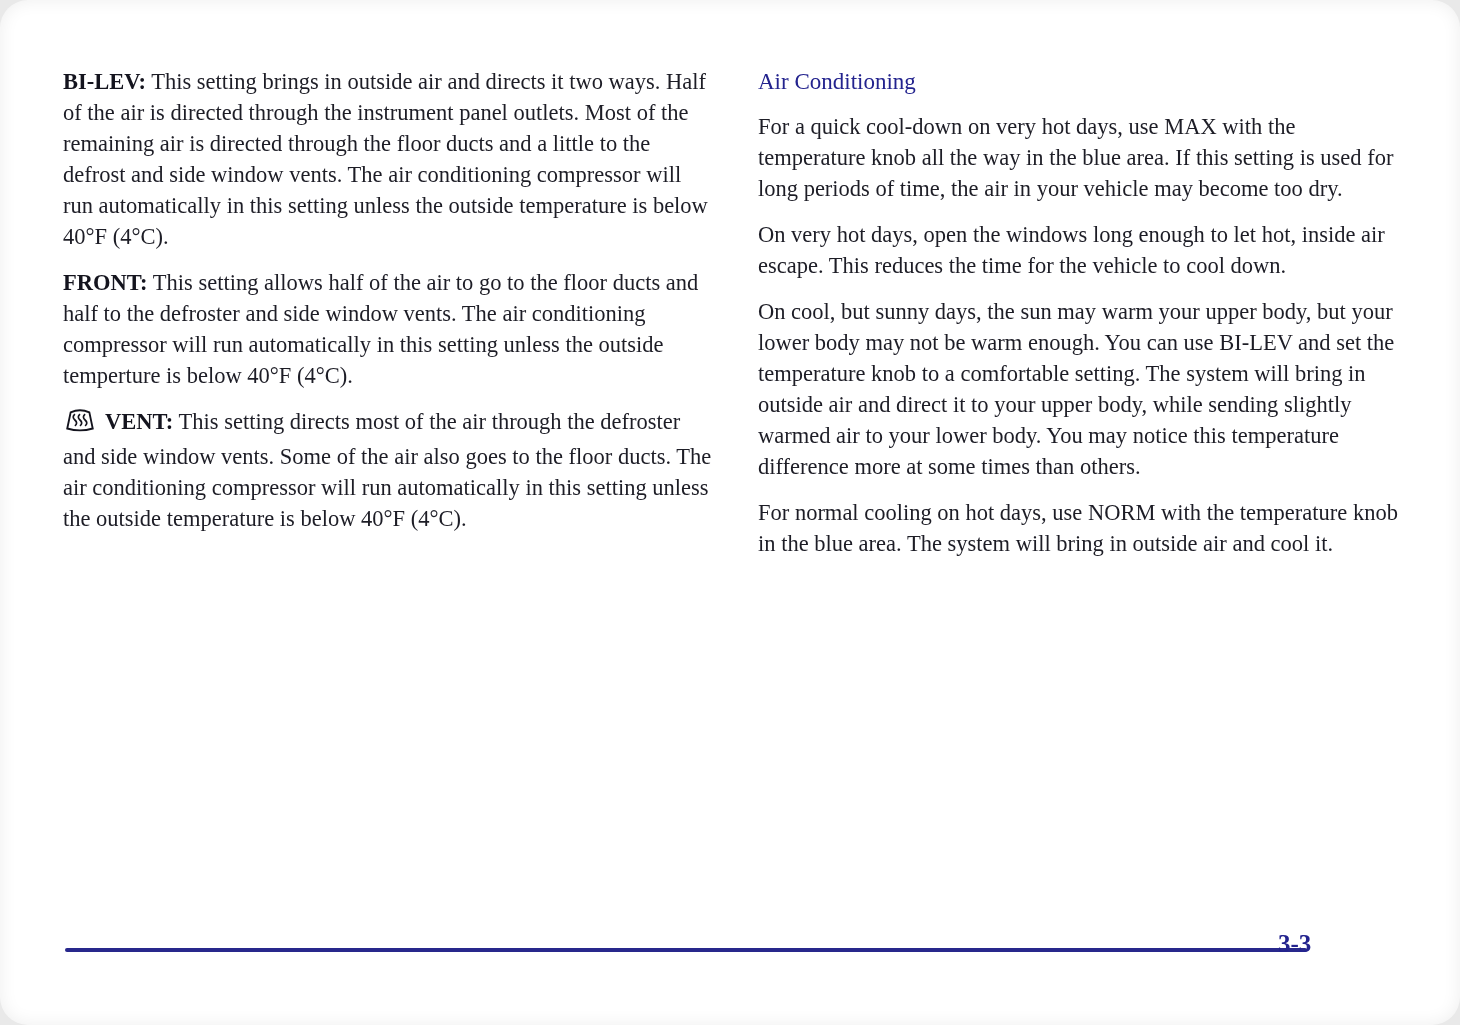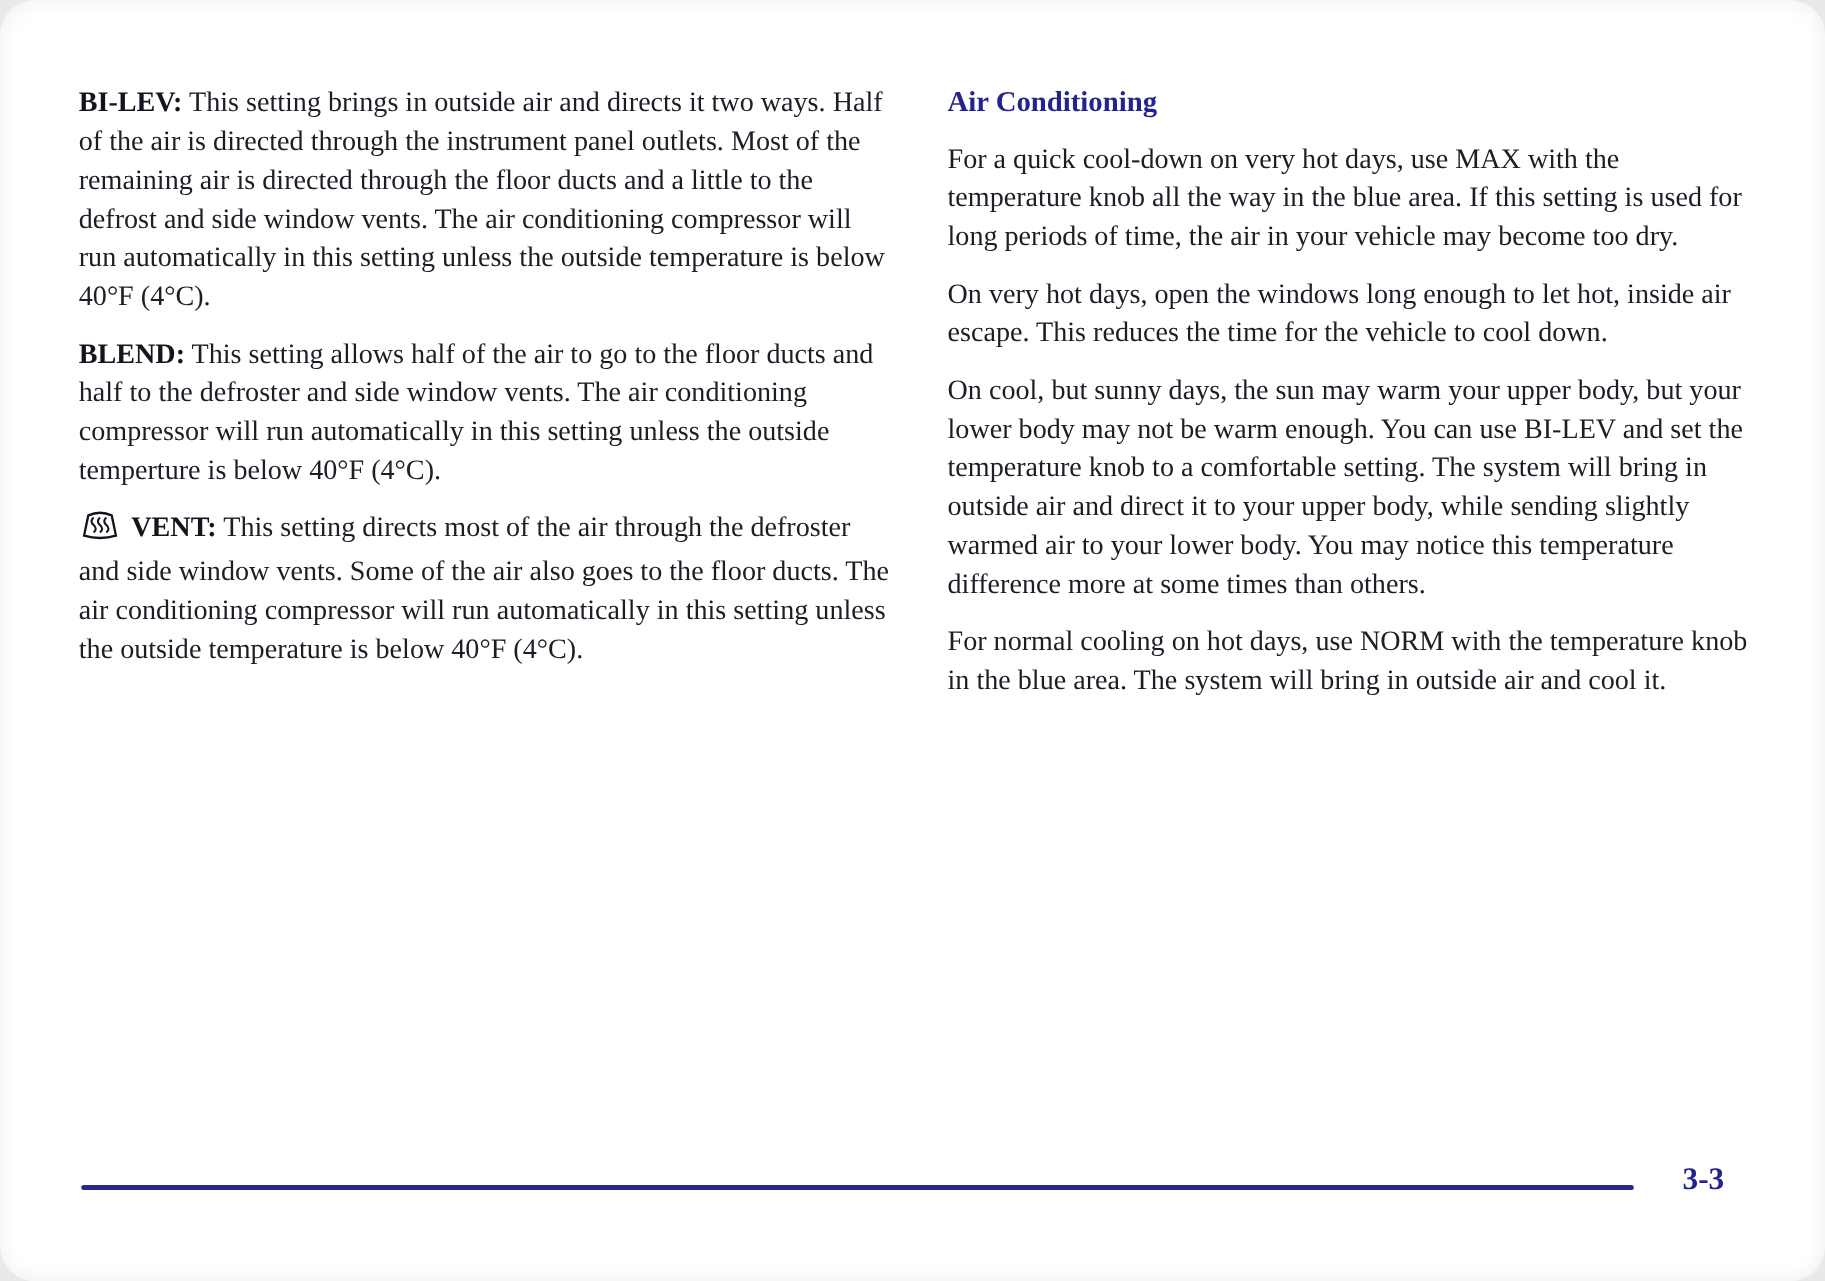--- a/index.html
+++ b/index.html
@@ -34,21 +34,21 @@
     width: 648px;
   }
   .para {
     margin: 0 0 15px 0;
   }
   .setting-label {
     font-weight: bold;
     color: #14141e;
   }
   .section-heading {
-    font-weight: bold;
+    font-weight: normal;
     color: #23238e;
     font-size: 23px;
     margin: 0 0 14px 0;
   }
   .defrost-icon {
     display: inline-block;
     vertical-align: -4px;
     margin-right: 8px;
     color: #14141e;
   }
@@ -56,40 +56,40 @@
     position: absolute;
     left: 65px;
     top: 948px;
     width: 1242px;
     height: 4px;
     border-radius: 2px;
     background: #28288c;
   }
   .page-number {
     position: absolute;
-    left: 1346px;
+    left: 1278px;
     top: 930px;
     font-size: 25px;
     font-weight: bold;
     color: #23238e;
   }
 </style>
 </head>
 <body>
 
 <div class="scan-page">
 
   <div class="column column-left">
 
     <p class="para"><span class="setting-label">BI-LEV:</span>
       <span>This setting brings in outside air and directs it two ways. Half of the air is directed through the instrument panel outlets. Most of the remaining air is directed through the floor ducts and a little to the defrost and side window vents. The air conditioning compressor will run automatically in this setting unless the outside temperature is below 40°F (4°C).</span></p>
 
 
 
-    <p class="para"><span class="setting-label">BLEND:</span>
+    <p class="para"><span class="setting-label">FRONT:</span>
       <span>This setting allows half of the air to go to the floor ducts and half to the defroster and side window vents. The air conditioning compressor will run automatically in this setting unless the outside temperture is below 40°F (4°C).</span></p>
 
     <p class="para"><span class="defrost-icon"><svg width="34" height="26" viewBox="0 0 40 30" aria-hidden="true">
           <path d="M5 25 L9 6 Q20 1 31 6 L35 25 Q20 29.5 5 25 Z" fill="none" stroke="currentColor" stroke-width="2.2"></path>
           <path d="M14 22 q4 -3.5 0 -7 q-4 -3.5 0 -7" fill="none" stroke="currentColor" stroke-width="2"></path>
           <path d="M20 22 q4 -3.5 0 -7 q-4 -3.5 0 -7" fill="none" stroke="currentColor" stroke-width="2"></path>
           <path d="M26 22 q4 -3.5 0 -7 q-4 -3.5 0 -7" fill="none" stroke="currentColor" stroke-width="2"></path>
         </svg></span><span class="setting-label">VENT:</span>
       <span>This setting directs most of the air through the defroster and side window vents. Some of the air also goes to the floor ducts. The air conditioning compressor will run automatically in this setting unless the outside temperature is below 40°F (4°C).</span></p>
 

